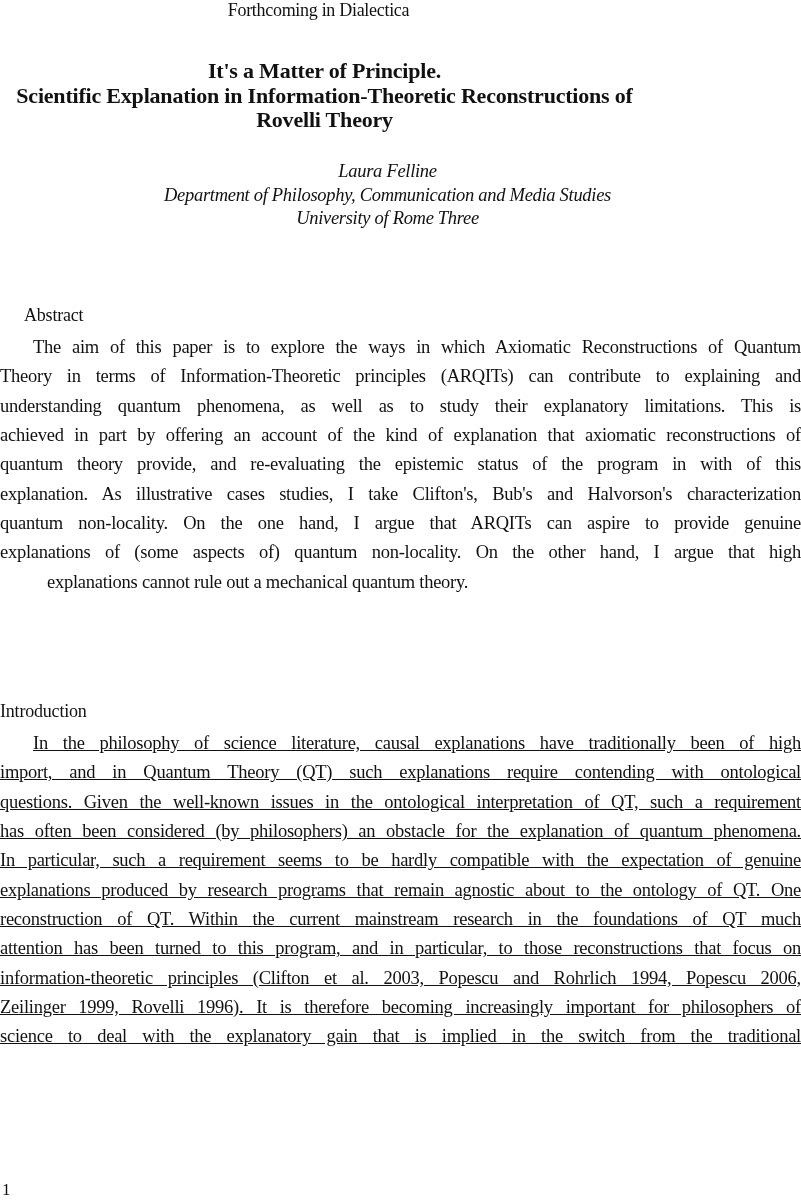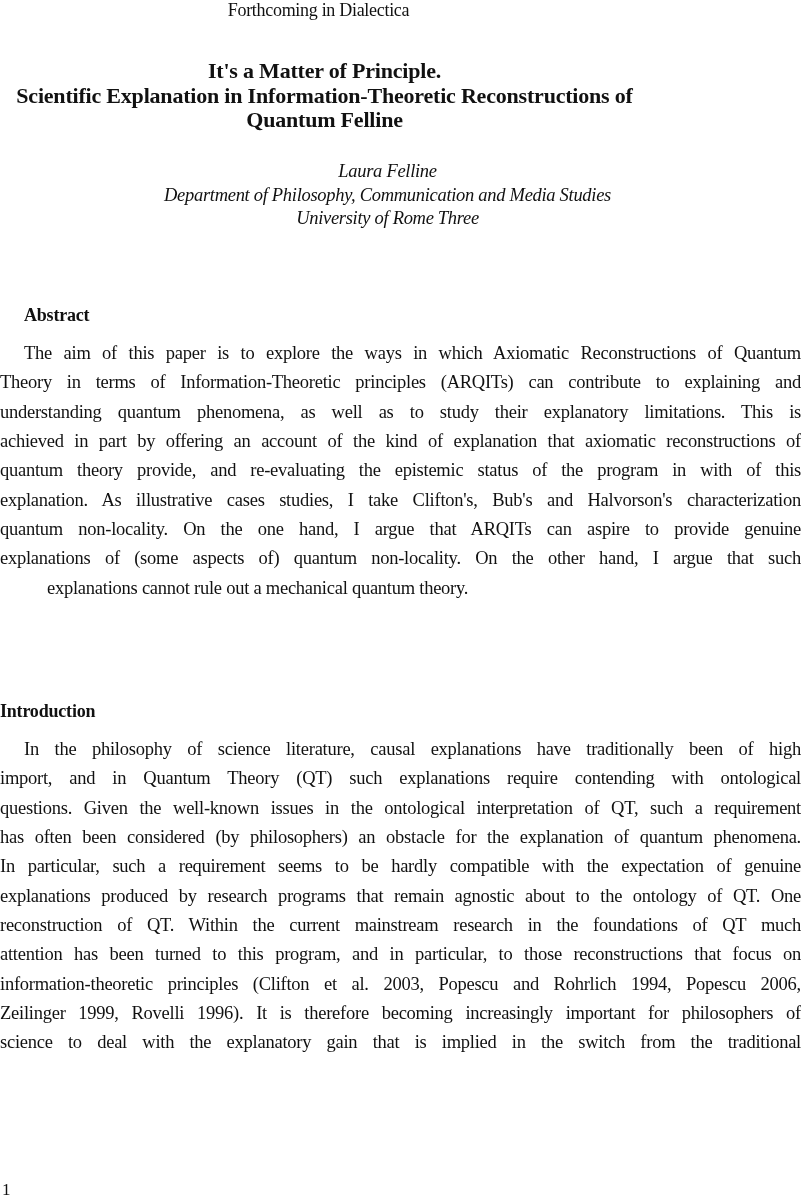--- a/index.html
+++ b/index.html
@@ -49,84 +49,84 @@
       left: 0;
       width: 775px;
       text-align: center;
       font-style: italic;
       font-size: 18.5px;
       line-height: 23.5px;
       letter-spacing: -0.3px;
     }
     .section-heading {
       position: absolute;
-      font-weight: bold;
+      font-weight: normal;
       font-size: 18px;
       line-height: 22px;
       letter-spacing: -0.2px;
     }
     .abstract-heading { top: 304px; left: 24px; }
     .intro-heading { top: 700px; left: 0px; }
     .body-text {
       position: absolute;
       left: 0;
       width: 801px;
       font-size: 18.5px;
       line-height: 29.35px;
       letter-spacing: -0.25px;
     }
     .abstract-body { top: 333px; }
-    .intro-body { top: 729px; }
+    .intro-body { top: 729px; text-decoration: underline; }
     .line {
       display: block;
       white-space: nowrap;
       text-align: justify;
       text-align-last: justify;
       height: 29.35px;
     }
-    .line.indent { padding-left: 24px; margin-top: 6px; }
+    .line.indent { padding-left: 33px; }
     .line.last { text-align-last: left; padding-left: 47px; }
     .page-number {
       position: absolute;
       top: 1180px;
       left: 2px;
       font-size: 17px;
       line-height: 20px;
     }
   </style>
 </head>
 <body>
 
 <div class="page">
 
   <div class="running-header">Forthcoming in Dialectica</div>
 
   <div class="title-block">
     <div>It's a Matter of Principle.</div>
     <div>Scientific Explanation in Information-Theoretic Reconstructions of</div>
-    <div>Quantum Felline</div>
+    <div>Rovelli Theory</div>
   </div>
 
   <div class="author-block">
     <div>Laura Felline</div>
     <div>Department of Philosophy, Communication and Media Studies</div>
     <div>University of Rome Three</div>
   </div>
 
   <div class="section-heading abstract-heading">Abstract</div>
 
   <div class="body-text abstract-body">
     <span class="line indent">The aim of this paper is to explore the ways in which Axiomatic Reconstructions of Quantum</span>
     <span class="line">Theory in terms of Information-Theoretic principles (ARQITs) can contribute to explaining and</span>
     <span class="line">understanding quantum phenomena, as well as to study their explanatory limitations. This is</span>
     <span class="line">achieved in part by offering an account of the kind of explanation that axiomatic reconstructions of</span>
     <span class="line">quantum theory provide, and re-evaluating the epistemic status of the program in with of this</span>
     <span class="line">explanation. As illustrative cases studies, I take Clifton's, Bub's and Halvorson's characterization</span>
     <span class="line">quantum non-locality. On the one hand, I argue that ARQITs can aspire to provide genuine</span>
-    <span class="line">explanations of (some aspects of) quantum non-locality. On the other hand, I argue that such</span>
+    <span class="line">explanations of (some aspects of) quantum non-locality. On the other hand, I argue that high</span>
     <span class="line last">explanations cannot rule out a mechanical quantum theory.</span>
   </div>
 
   <div class="section-heading intro-heading">Introduction</div>
 
   <div class="body-text intro-body">
     <span class="line indent">In the philosophy of science literature, causal explanations have traditionally been of high</span>
     <span class="line">import, and in Quantum Theory (QT) such explanations require contending with ontological</span>
     <span class="line">questions. Given the well-known issues in the ontological interpretation of QT, such a requirement</span>
     <span class="line">has often been considered (by philosophers) an obstacle for the explanation of quantum phenomena.</span>

